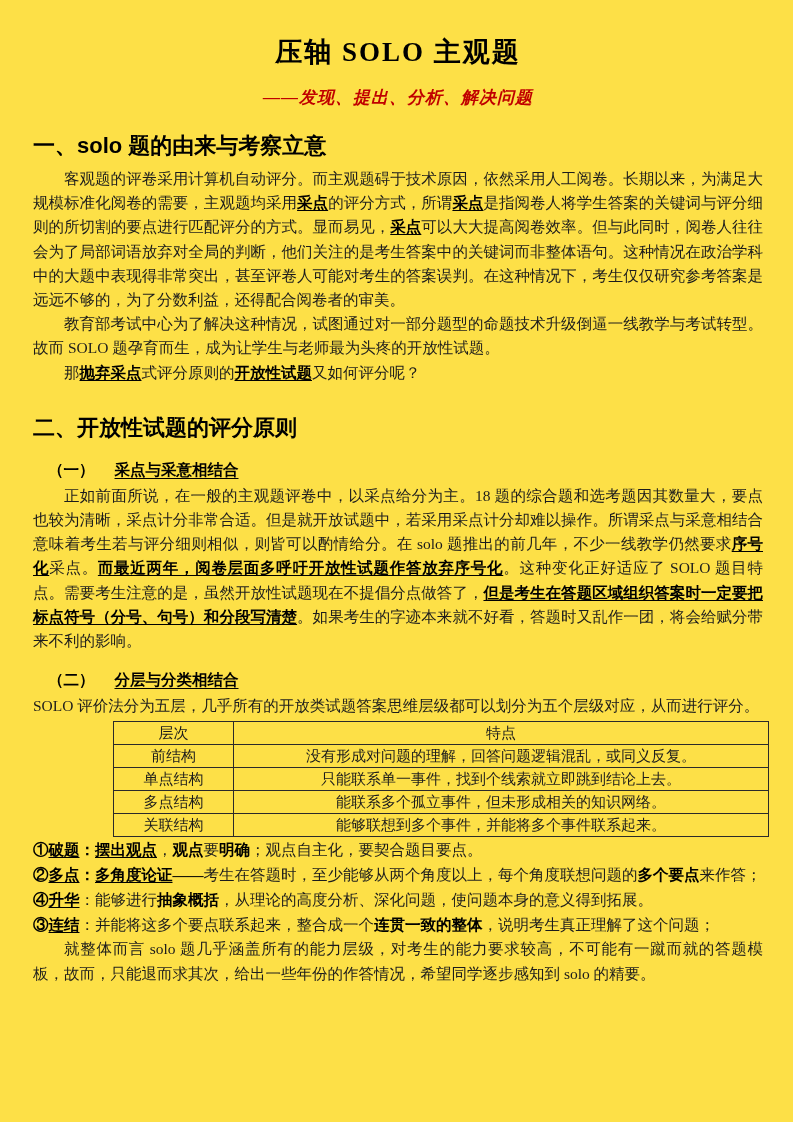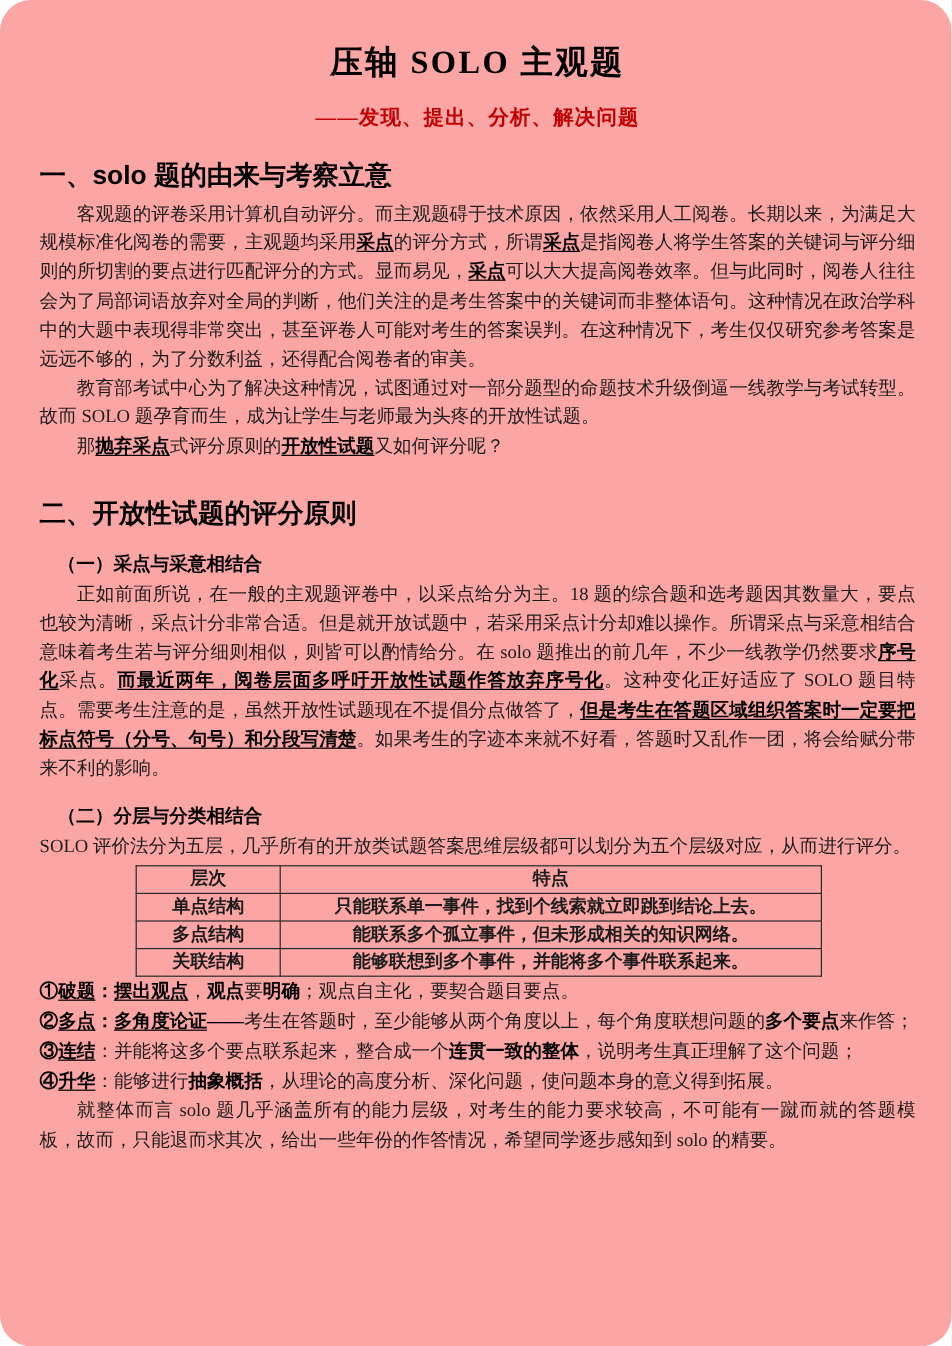--- a/index.html
+++ b/index.html
@@ -1,68 +1,67 @@
 <!DOCTYPE html>
 <html><head>
 <meta charset="utf-8">
 <style>
   * { margin:0; padding:0; box-sizing:border-box; }
   html, body { background:#ffffff; }
   .page {
     position:relative;
     width:793px; height:1122px;
-    background:#fca5a5;
+    background:#fde047;
     padding:34px 30px 18px 33px;
     overflow:hidden;
     font-family:"Liberation Serif","DejaVu Serif",serif;
     color:#1c1c1c;
-    border-radius:26px;
   }
   .title {
     text-align:center;
     font-family:"Liberation Serif","DejaVu Serif",serif;
     font-size:27px; font-weight:bold; color:#000;
     letter-spacing:2px;
     margin-bottom:16px;
   }
   .subtitle {
     text-align:center;
     font-size:17px; font-weight:600;
     color:#c00000;
     letter-spacing:1px;
+    font-style:italic;
   }
   h2.section {
     font-family:"Liberation Sans","DejaVu Sans",sans-serif;
     font-size:22px; font-weight:bold; color:#000;
     margin:28px 0 8px;
   }
   h2.section.first { margin-top:22px; margin-bottom:6px; }
   h3.sub {
     font-family:"Liberation Sans","DejaVu Sans",sans-serif;
     font-size:15.5px; font-weight:bold; color:#000;
     padding-left:15px;
     margin:17px 0 3px;
   }
-  h3.sub .u-title { text-underline-offset:3px; }
+  h3.sub .u-title { text-decoration:underline; text-underline-offset:3px;margin-left:20px; }
   p.body {
     font-size:15.5px;
     line-height:24.2px;
     text-align:justify;
     color:#1c1c1c;
   }
   p.indent { text-indent:31px; }
   p.step { line-height:25px; }
   .b { font-weight:bold; color:#000; }
   .u { text-decoration:underline; text-underline-offset:2px; }
   table.solo {
     border-collapse:collapse;
     margin:3px 0 0 80px;
-    width:572px;
+    width:656px;
     table-layout:fixed;
-    font-weight:bold;
   }
   table.solo td {
     border:1px solid #2a2a2a;
     font-size:15px;
     line-height:18px;
     height:23px;
     text-align:center;
     padding:1px 4px;
     color:#1c1c1c;
   }
@@ -93,33 +92,37 @@
     <colgroup>
         <col class="c1">
         <col>
       </colgroup>
     <tbody>
       <tr>
         <td>层次</td>
         <td>特点</td>
       </tr>
       <tr>
+        <td>前结构</td>
+        <td>没有形成对问题的理解，回答问题逻辑混乱，或同义反复。</td>
+      </tr>
+      <tr>
         <td>单点结构</td>
         <td>只能联系单一事件，找到个线索就立即跳到结论上去。</td>
       </tr>
       <tr>
         <td>多点结构</td>
         <td>能联系多个孤立事件，但未形成相关的知识网络。</td>
       </tr>
       <tr>
         <td>关联结构</td>
         <td>能够联想到多个事件，并能将多个事件联系起来。</td>
       </tr>
     </tbody>
   </table>
 
   <p class="body step"><span class="b">①</span><span class="b u">破题</span><span class="b">：</span><span class="b u">摆出观点</span><span>，</span><span class="b">观点</span><span>要</span><span class="b">明确</span><span>；观点自主化，要契合题目要点。</span></p>
   <p class="body step"><span class="b">②</span><span class="b u">多点</span><span class="b">：</span><span class="b u">多角度论证</span><span class="b">——</span><span>考生在答题时，至少能够从两个角度以上，每个角度联想问题的</span><span class="b">多个要点</span><span>来作答；</span></p>
+  <p class="body step"><span class="b">④</span><span class="b u">升华</span><span>：能够进行</span><span class="b">抽象概括</span><span>，从理论的高度分析、深化问题，使问题本身的意义得到拓展。</span></p>
   <p class="body step"><span class="b">③</span><span class="b u">连结</span><span>：并能将这多个要点联系起来，整合成一个</span><span class="b">连贯一致的整体</span><span>，说明考生真正理解了这个问题；</span></p>
-  <p class="body step"><span class="b">④</span><span class="b u">升华</span><span>：能够进行</span><span class="b">抽象概括</span><span>，从理论的高度分析、深化问题，使问题本身的意义得到拓展。</span></p>
   <p class="body indent"><span>就整体而言 solo 题几乎涵盖所有的能力层级，对考生的能力要求较高，不可能有一蹴而就的答题模板，故而，只能退而求其次，给出一些年份的作答情况，希望同学逐步感知到 solo 的精要。</span></p>
 
 </div>
 
 </body></html>

